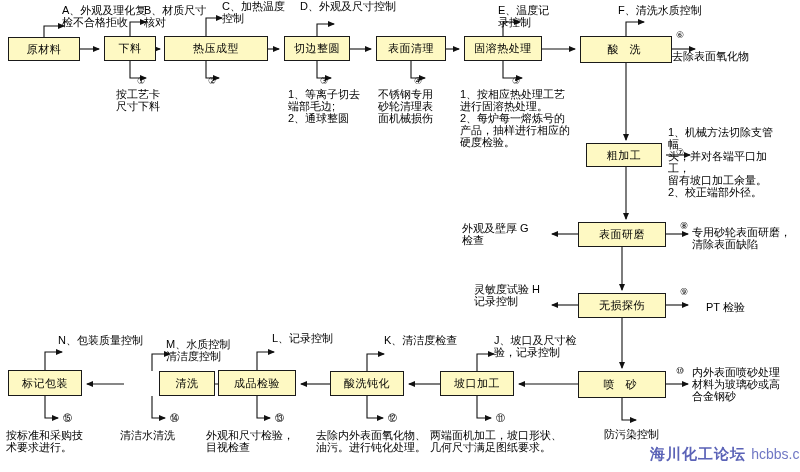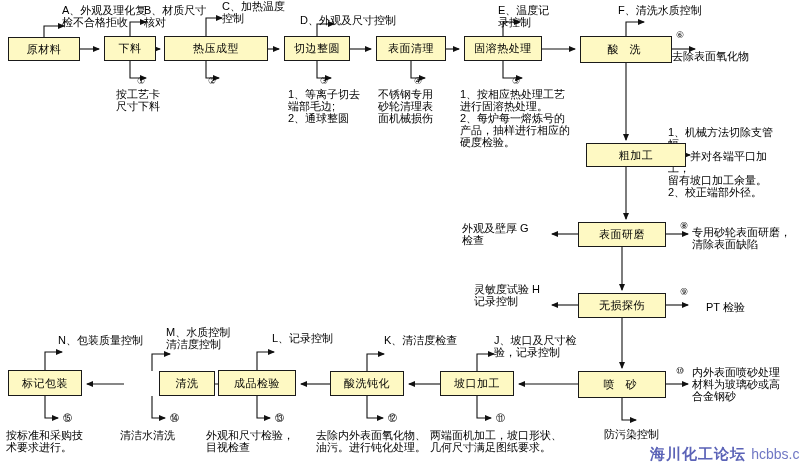--- a/index.html
+++ b/index.html
@@ -133,50 +133,50 @@
     </g>
   </svg>
 
   <div class="box" style="left:8px;top:37px;width:72px;height:24px;">原材料</div>
   <div class="box" style="left:104px;top:36px;width:52px;height:25px;">下料</div>
   <div class="box" style="left:164px;top:36px;width:104px;height:25px;">热压成型</div>
   <div class="box" style="left:284px;top:36px;width:66px;height:25px;">切边整圆</div>
   <div class="box" style="left:376px;top:36px;width:70px;height:25px;">表面清理</div>
   <div class="box" style="left:464px;top:36px;width:78px;height:25px;">固溶热处理</div>
   <div class="box wide" style="left:580px;top:36px;width:92px;height:27px;">酸  洗</div>
-  <div class="box" style="left:586px;top:143px;width:100px;height:24px;">粗加工</div>
+  <div class="box" style="left:586px;top:143px;width:76px;height:24px;">粗加工</div>
   <div class="box" style="left:578px;top:222px;width:88px;height:25px;">表面研磨</div>
   <div class="box" style="left:578px;top:293px;width:88px;height:25px;">无损探伤</div>
   <div class="box wide" style="left:578px;top:371px;width:88px;height:27px;">喷  砂</div>
   <div class="box" style="left:440px;top:371px;width:74px;height:25px;">坡口加工</div>
   <div class="box" style="left:330px;top:371px;width:74px;height:25px;">酸洗钝化</div>
   <div class="box" style="left:218px;top:370px;width:78px;height:26px;">成品检验</div>
   <div class="box" style="left:124px;top:371px;width:56px;height:25px;margin-left:35px;">清洗</div>
   <div class="box" style="left:8px;top:370px;width:74px;height:26px;font-family:Liberation Mono, monospace;">标记包装</div>
 
   <div class="note" style="left:62px;top:4px;width:124px;">A、外观及理化复
 检不合格拒收</div>
   <div class="note" style="left:144px;top:4px;width:92px;">B、材质尺寸
 核对</div>
   <div class="note" style="left:222px;top:0px;width:92px;">C、加热温度
 控制</div>
-  <div class="note" style="left:300px;top:14px;width:134px;">D、外观及尺寸控制</div>
+  <div class="note" style="left:300px;top:0;width:134px;">D、外观及尺寸控制</div>
   <div class="note" style="left:498px;top:4px;width:84px;">E、温度记
 录控制</div>
   <div class="note" style="left:618px;top:4px;width:124px;">F、清洗水质控制</div>
   <div class="note" style="left:462px;top:222px;width:94px;">外观及壁厚 G
 检查</div>
   <div class="note" style="left:474px;top:283px;width:100px;">灵敏度试验  H
 记录控制</div>
   <div class="note" style="left:604px;top:428px;width:80px;">防污染控制</div>
   <div class="note" style="left:494px;top:334px;width:106px;">J、坡口及尺寸检
 验，记录控制</div>
   <div class="note" style="left:384px;top:334px;width:100px;">K、清洁度检查</div>
   <div class="note" style="left:272px;top:332px;width:90px;">L、记录控制</div>
-  <div class="note" style="left:166px;top:326px;width:100px;">M、水质控制
+  <div class="note" style="left:166px;top:338px;width:100px;">M、水质控制
 清洁度控制</div>
   <div class="note" style="left:58px;top:334px;width:103px;">N、包装质量控制</div>
 
   <div class="cnum" style="left:137px;top:76px;">①</div>
   <div class="cnum" style="left:208px;top:76px;">②</div>
   <div class="cnum" style="left:320px;top:76px;">③</div>
   <div class="cnum" style="left:414px;top:76px;">④</div>
   <div class="cnum" style="left:512px;top:76px;">⑤</div>
   <div class="cnum" style="left:676px;top:30px;">⑥</div>
   <div class="cnum" style="left:676px;top:147px;">⑦</div>

